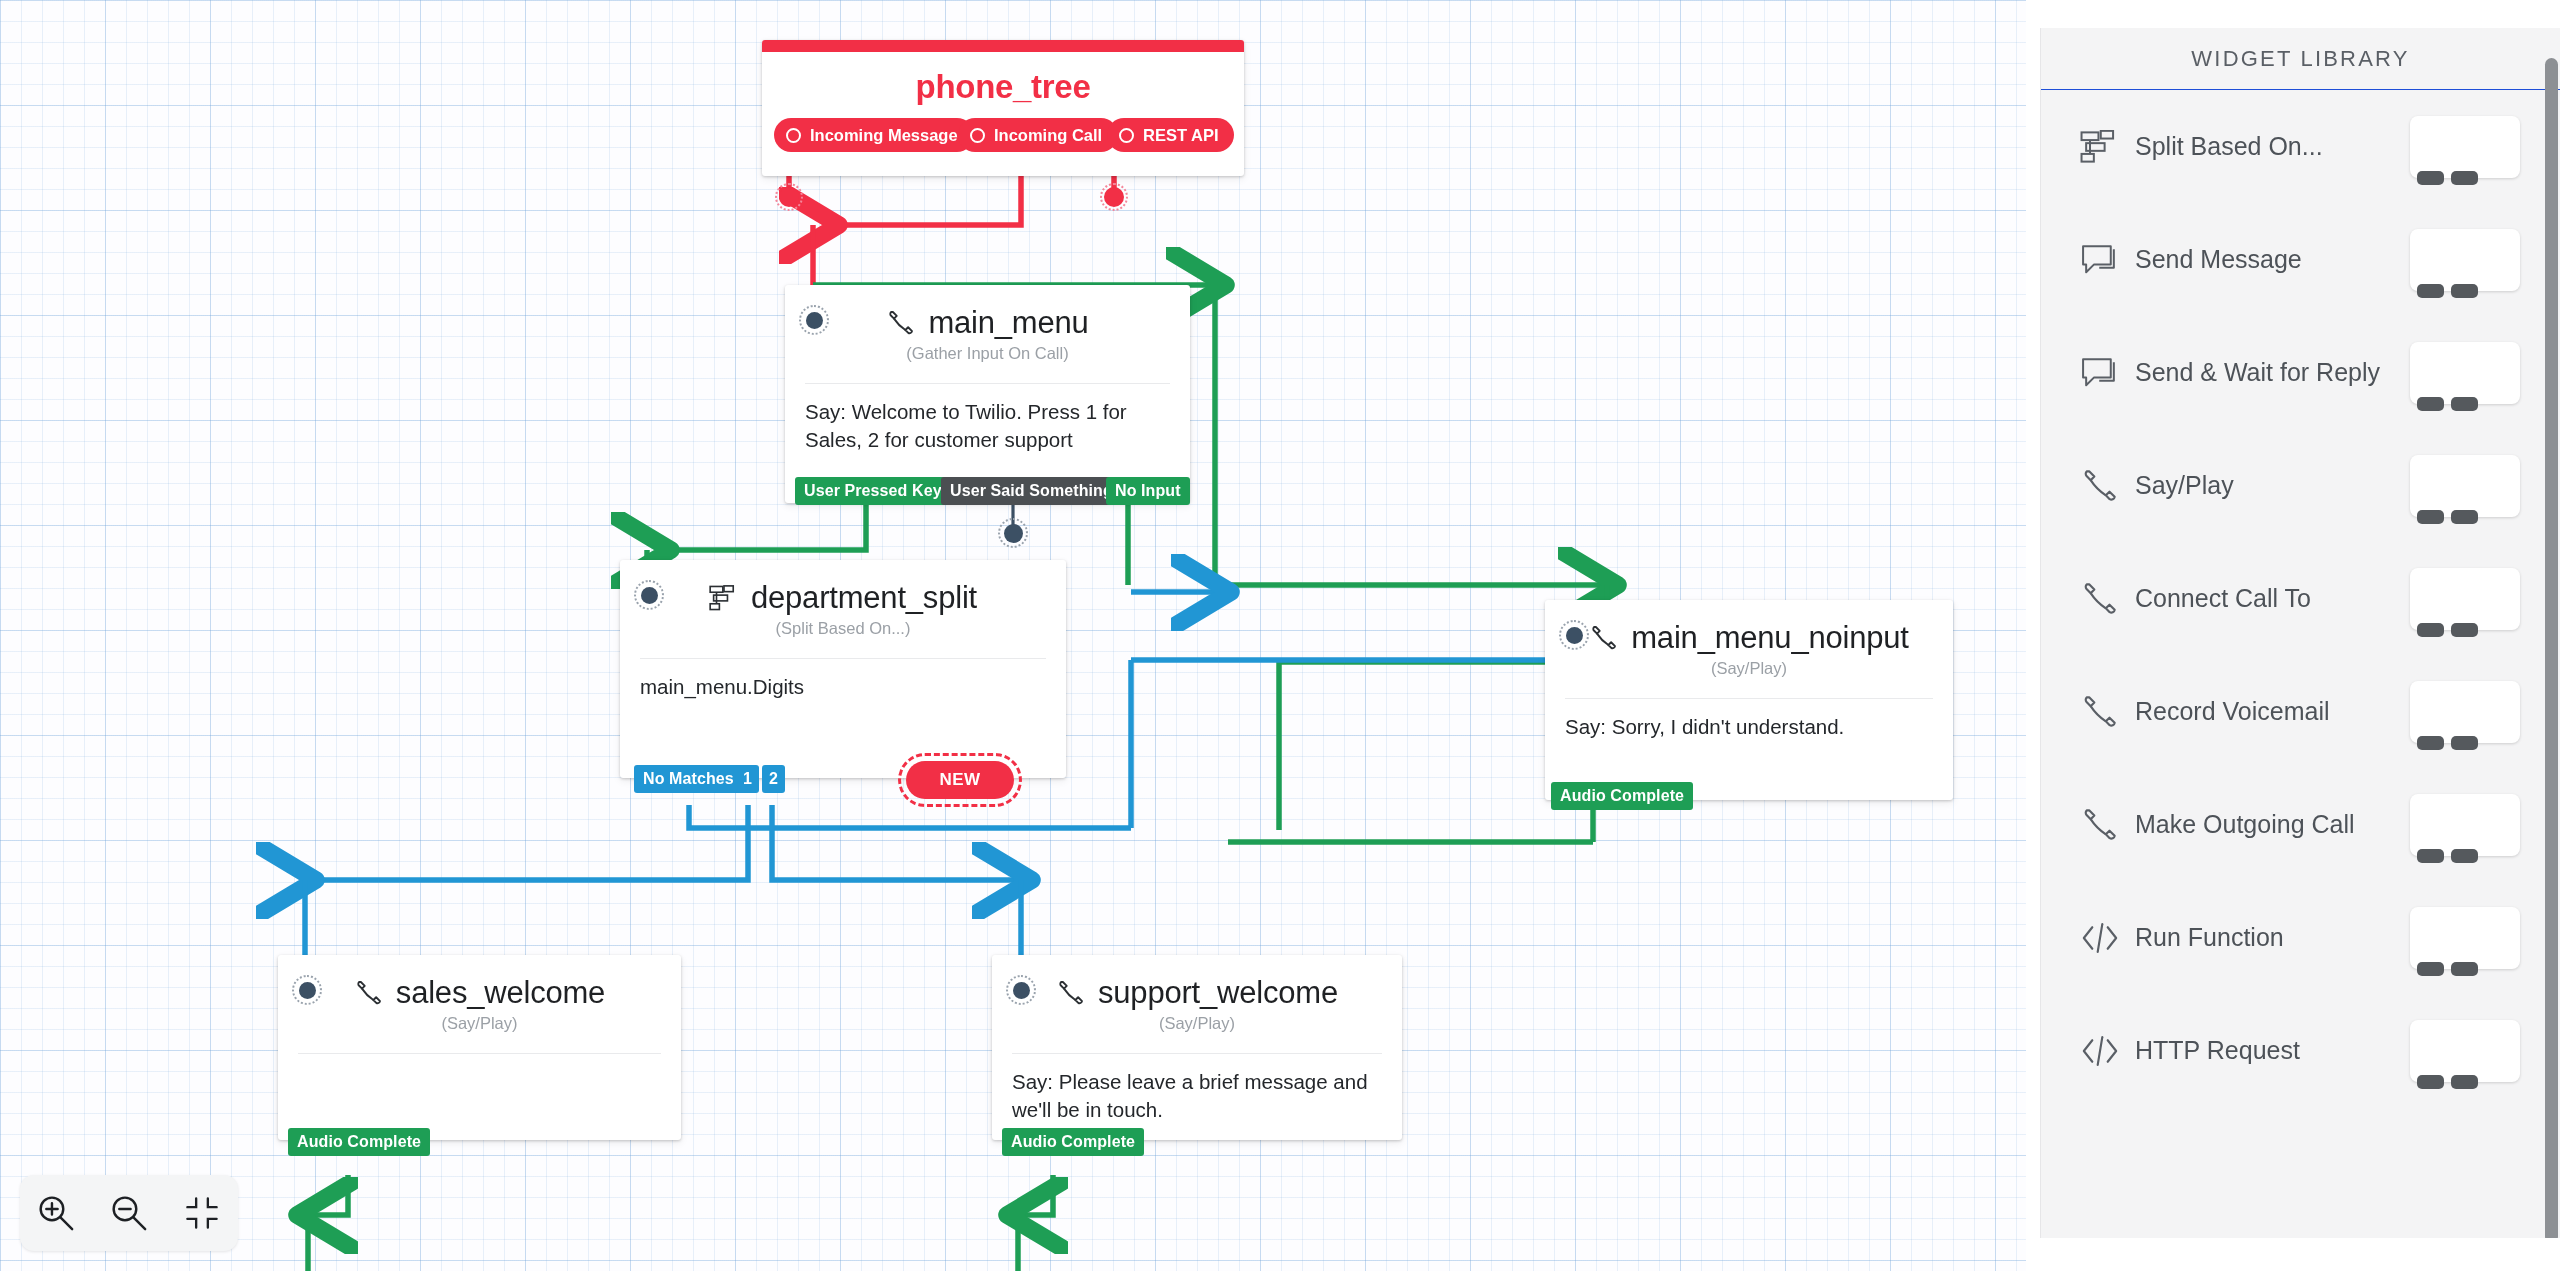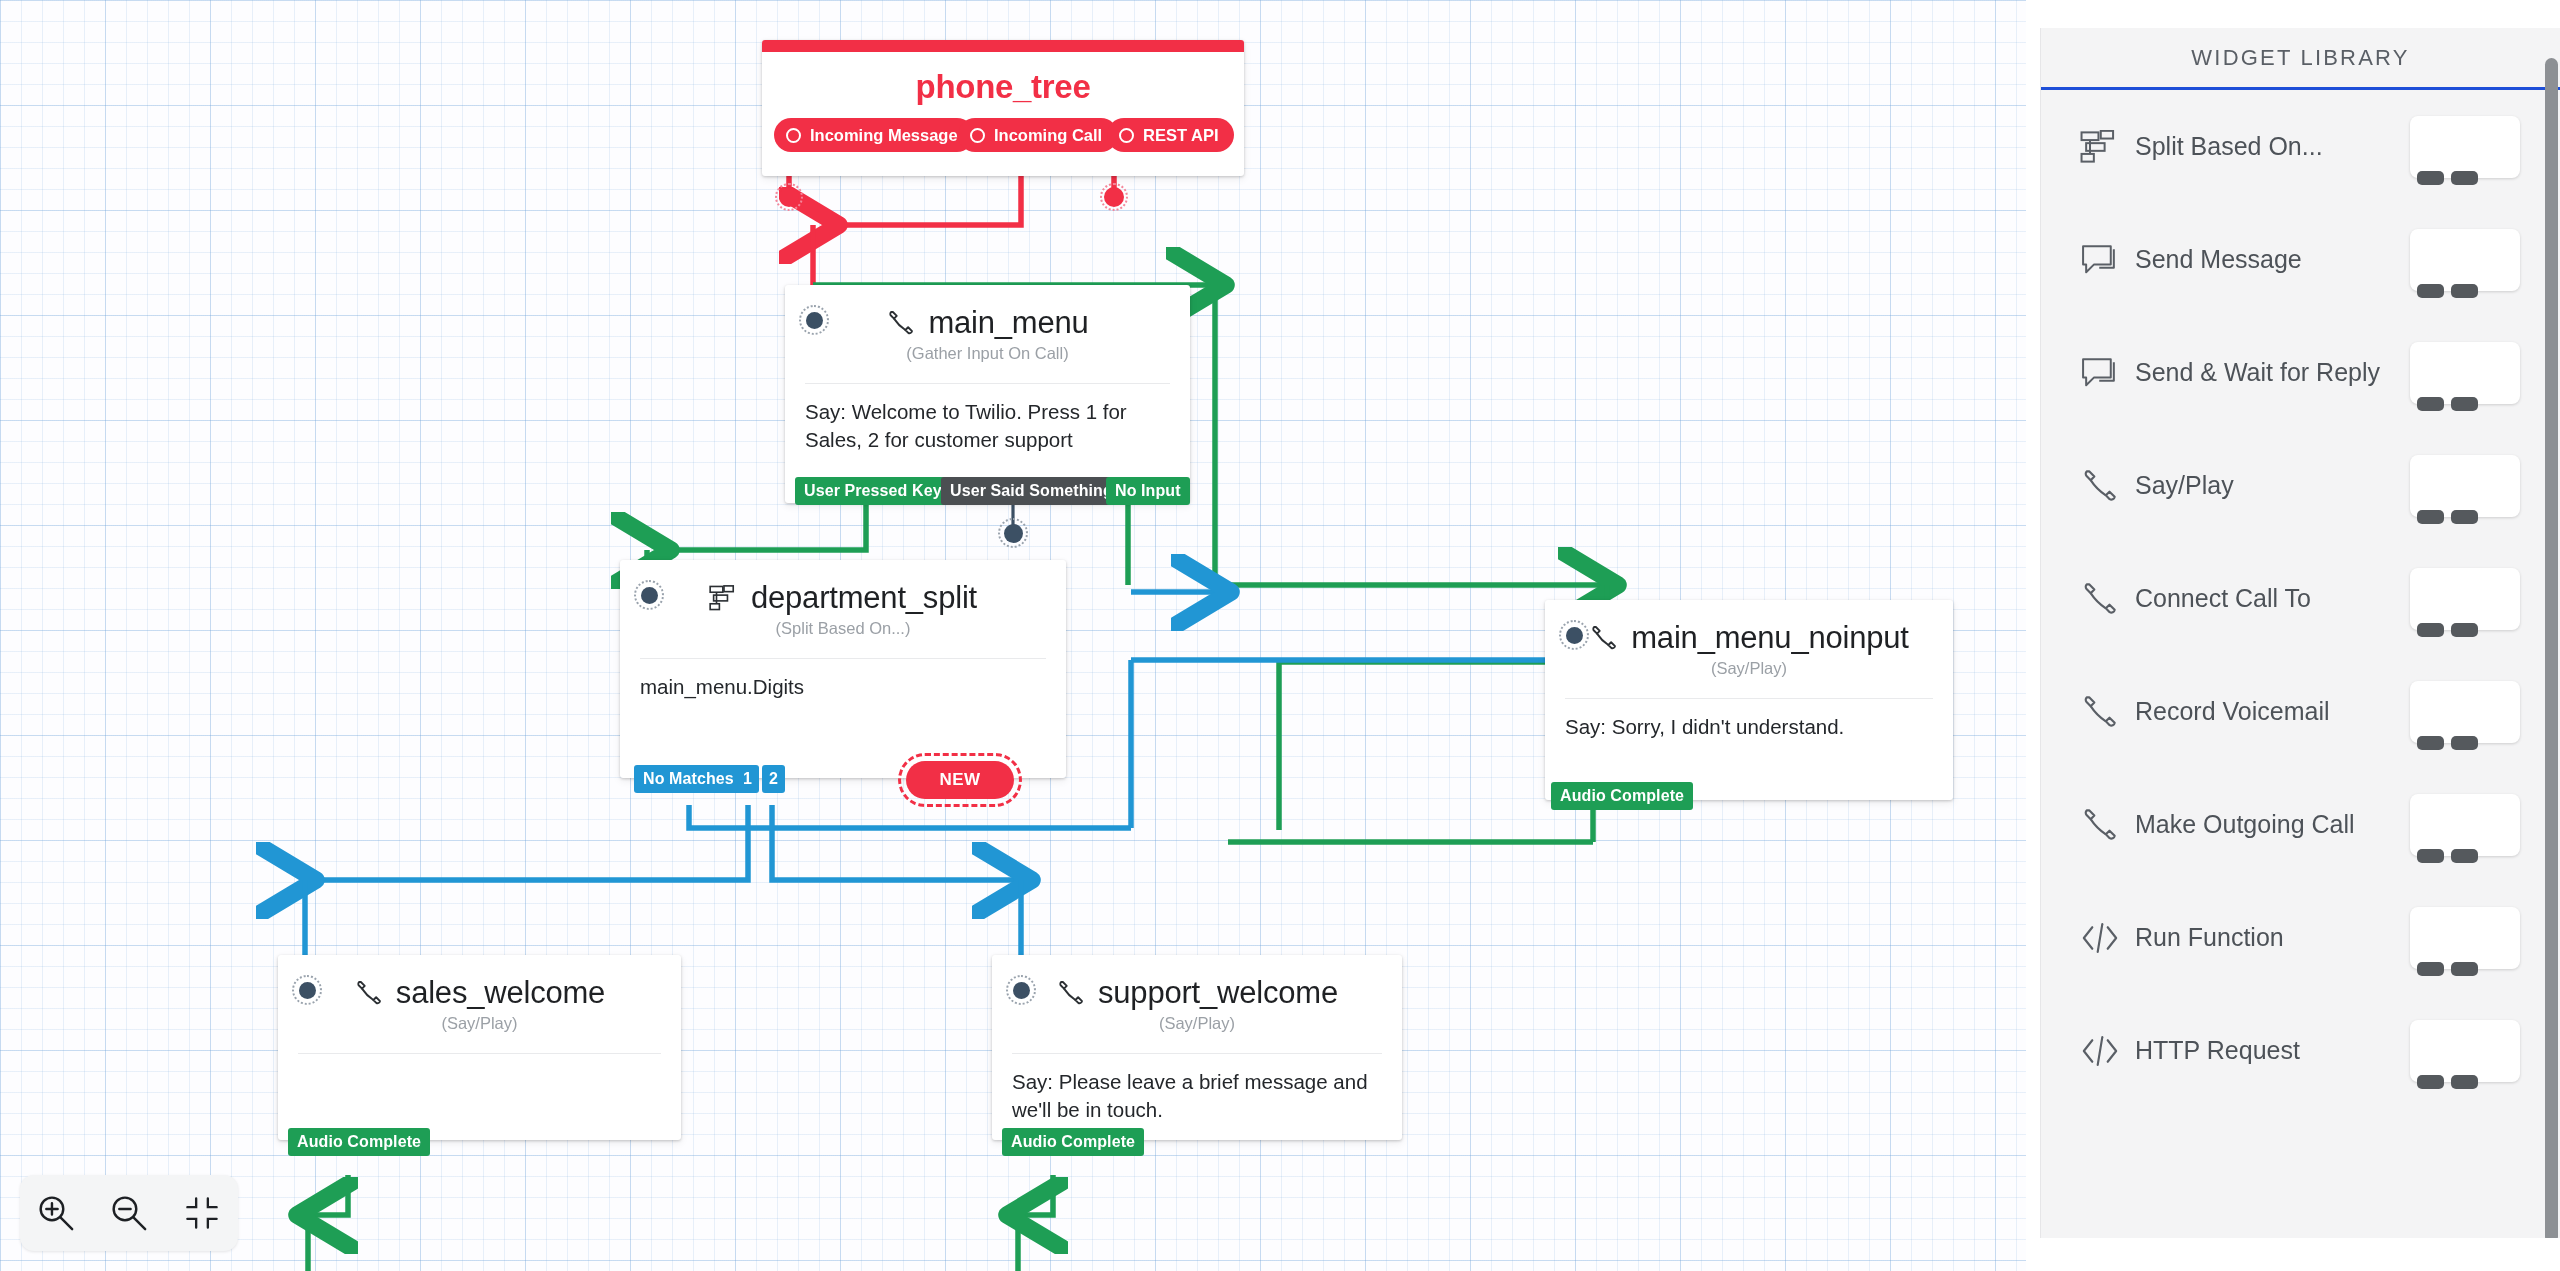--- a/index.html
+++ b/index.html
@@ -144,21 +144,21 @@
   #sidebar {
     position:absolute; right: 0; top: 28px;
     width: 520px; height: 1210px;
     background: #f4f4f5;
     border-left: 1px solid #e6e6e8;
     overflow: hidden;
   }
   #sidebar .sb-head {
     height: 62px; display:flex; align-items:center; justify-content:center;
     font-size: 22px; color:#5a5f66; letter-spacing: 2.2px;
-    border-bottom: 3px solid #1d4ed8;
+    border-bottom: 1px solid #1d4ed8;
     font-weight: 400;
   }
   .sb-list { position: relative; }
   .sb-item {
     height: 113px;
     display:flex; align-items:center;
     padding: 0 0 0 32px;
     position: relative;
     cursor: pointer;
   }

